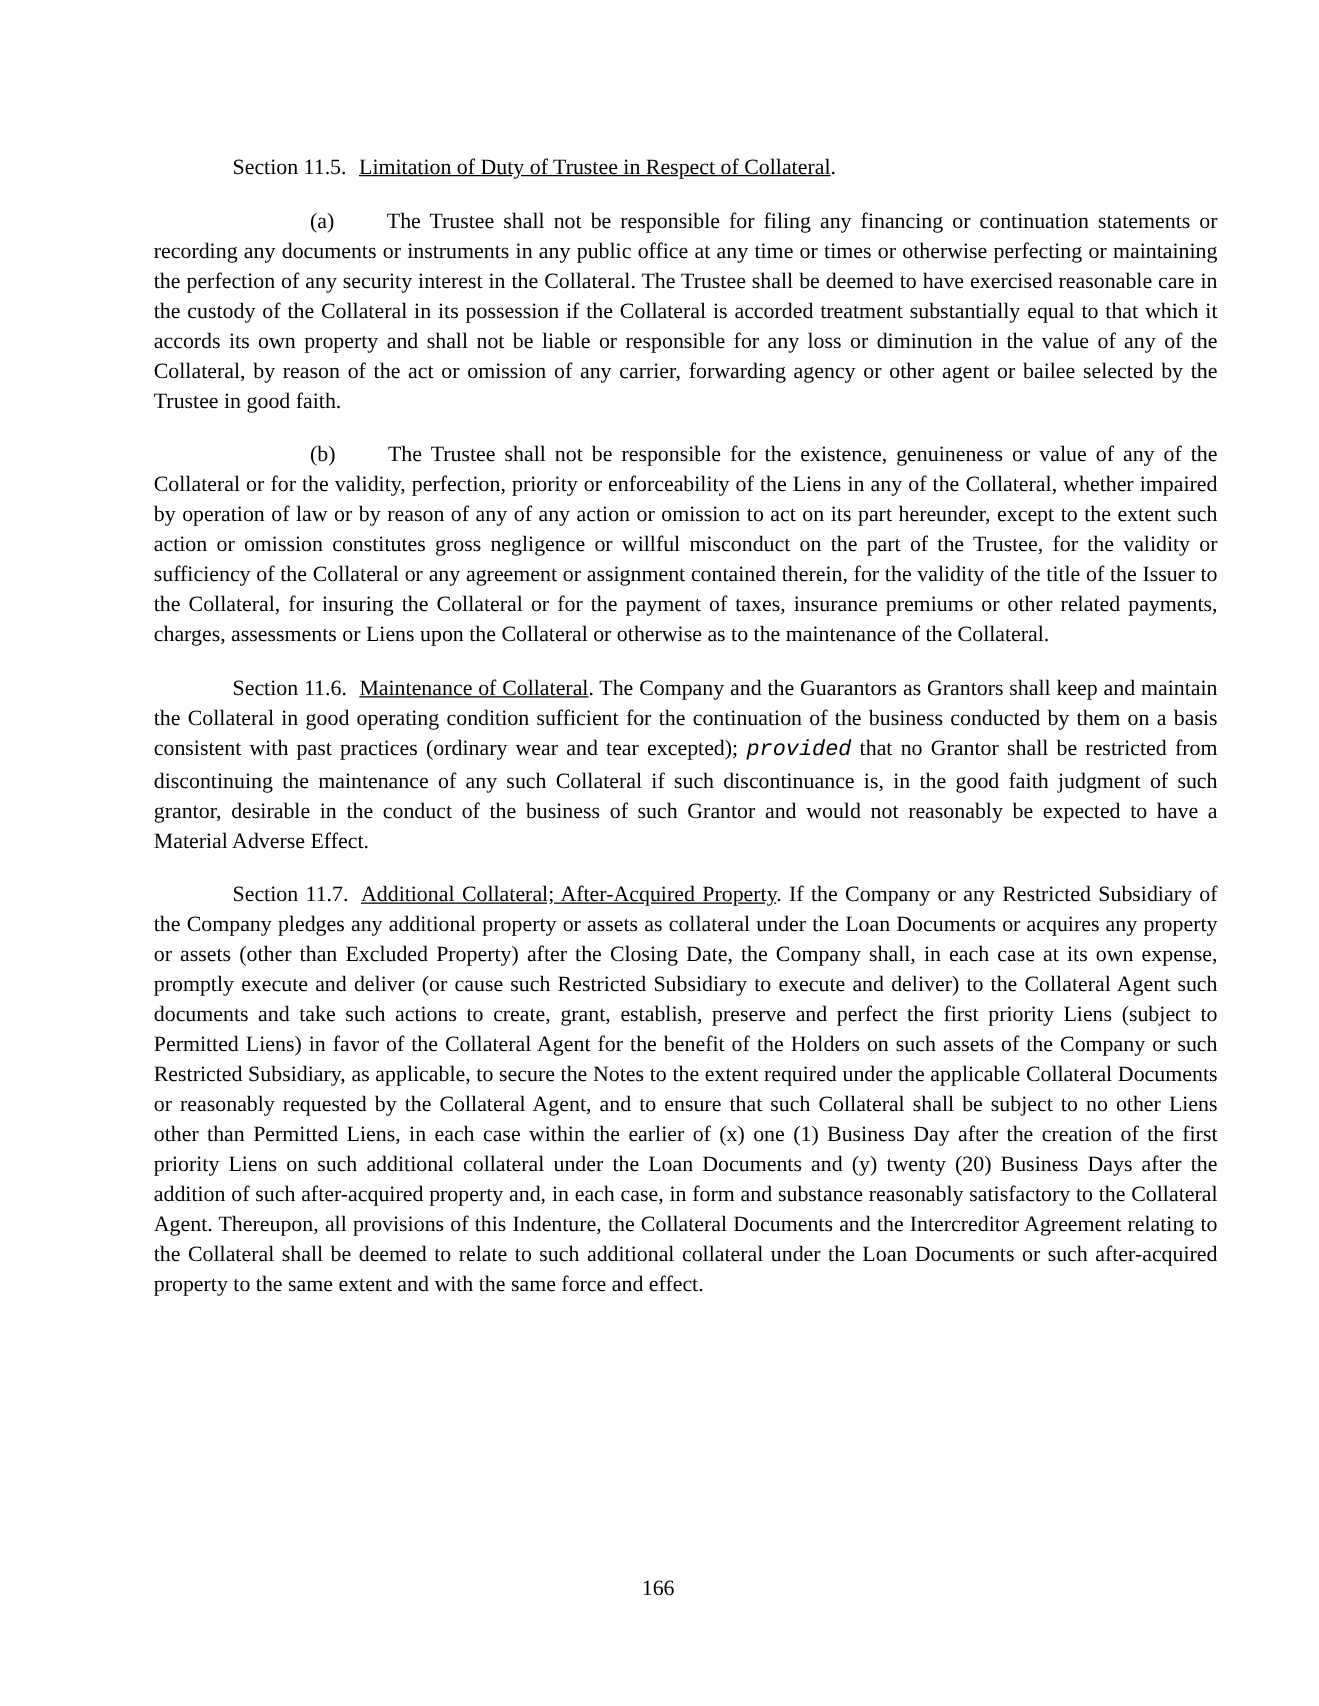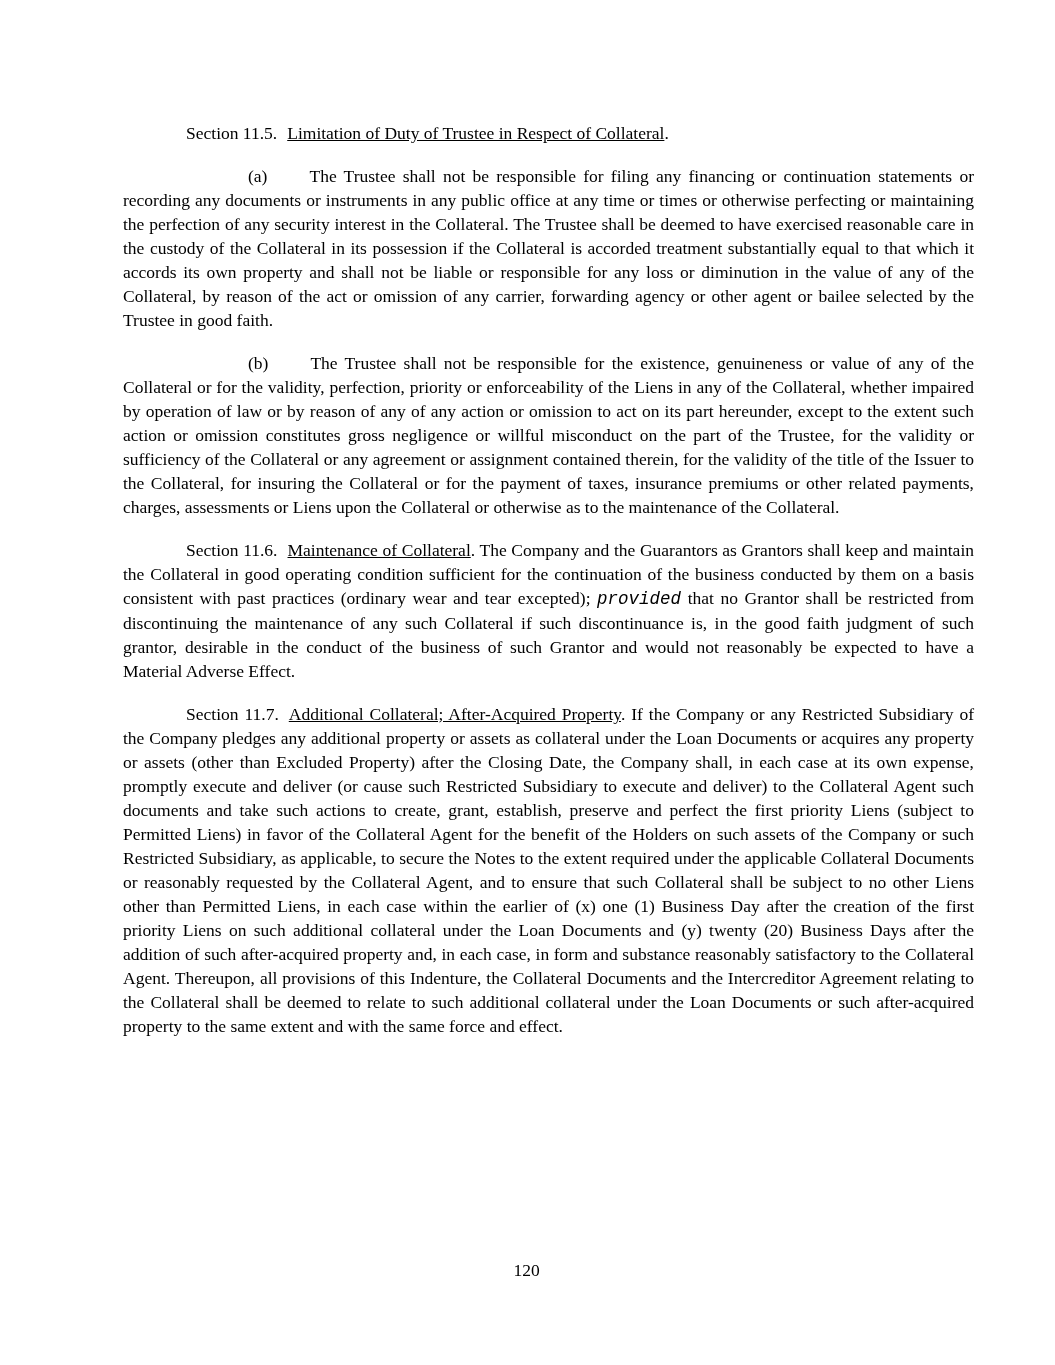--- a/index.html
+++ b/index.html
@@ -67,15 +67,15 @@
   <p class="heading-line"><span>Section 11.5.</span><span class="sp-sm"></span><span class="u">Limitation of Duty of Trustee in Respect of Collateral</span><span>.</span></p>
 
   <p class="sub-para"><span>(a)</span><span class="sp-tab"></span><span>The Trustee shall not be responsible for filing any financing or continuation statements or recording any documents or instruments in any public office at any time or times or otherwise perfecting or maintaining the perfection of any security interest in the Collateral. The Trustee shall be deemed to have exercised reasonable care in the custody of the Collateral in its possession if the Collateral is accorded treatment substantially equal to that which it accords its own property and shall not be liable or responsible for any loss or diminution in the value of any of the Collateral, by reason of the act or omission of any carrier, forwarding agency or other agent or bailee selected by the Trustee in good faith.</span></p>
 
   <p class="sub-para"><span>(b)</span><span class="sp-tab"></span><span>The Trustee shall not be responsible for the existence, genuineness or value of any of the Collateral or for the validity, perfection, priority or enforceability of the Liens in any of the Collateral, whether impaired by operation of law or by reason of any of any action or omission to act on its part hereunder, except to the extent such action or omission constitutes gross negligence or willful misconduct on the part of the Trustee, for the validity or sufficiency of the Collateral or any agreement or assignment contained therein, for the validity of the title of the Issuer to the Collateral, for insuring the Collateral or for the payment of taxes, insurance premiums or other related payments, charges, assessments or Liens upon the Collateral or otherwise as to the maintenance of the Collateral.</span></p>
 
   <p class="section-para"><span>Section 11.6.</span><span class="sp-sm"></span><span class="u">Maintenance of Collateral</span><span>. The Company and the Guarantors as Grantors shall keep and maintain the Collateral in good operating condition sufficient for the continuation of the business conducted by them on a basis consistent with past practices (ordinary wear and tear excepted); </span><span class="i">provided</span><span> that no Grantor shall be restricted from discontinuing the maintenance of any such Collateral if such discontinuance is, in the good faith judgment of such grantor, desirable in the conduct of the business of such Grantor and would not reasonably be expected to have a Material Adverse Effect.</span></p>
 
   <p class="section-para"><span>Section 11.7.</span><span class="sp-sm"></span><span class="u">Additional Collateral; After-Acquired Property</span><span>. If the Company or any Restricted Subsidiary of the Company pledges any additional property or assets as collateral under the Loan Documents or acquires any property or assets (other than Excluded Property) after the Closing Date, the Company shall, in each case at its own expense, promptly execute and deliver (or cause such Restricted Subsidiary to execute and deliver) to the Collateral Agent such documents and take such actions to create, grant, establish, preserve and perfect the first priority Liens (subject to Permitted Liens) in favor of the Collateral Agent for the benefit of the Holders on such assets of the Company or such Restricted Subsidiary, as applicable, to secure the Notes to the extent required under the applicable Collateral Documents or reasonably requested by the Collateral Agent, and to ensure that such Collateral shall be subject to no other Liens other than Permitted Liens, in each case within the earlier of (x) one (1) Business Day after the creation of the first priority Liens on such additional collateral under the Loan Documents and (y) twenty (20) Business Days after the addition of such after-acquired property and, in each case, in form and substance reasonably satisfactory to the Collateral Agent. Thereupon, all provisions of this Indenture, the Collateral Documents and the Intercreditor Agreement relating to the Collateral shall be deemed to relate to such additional collateral under the Loan Documents or such after-acquired property to the same extent and with the same force and effect.</span></p>
 
-  <div class="page-footer">120</div>
+  <div class="page-footer">166</div>
 
 </div>
 
 </body></html>

